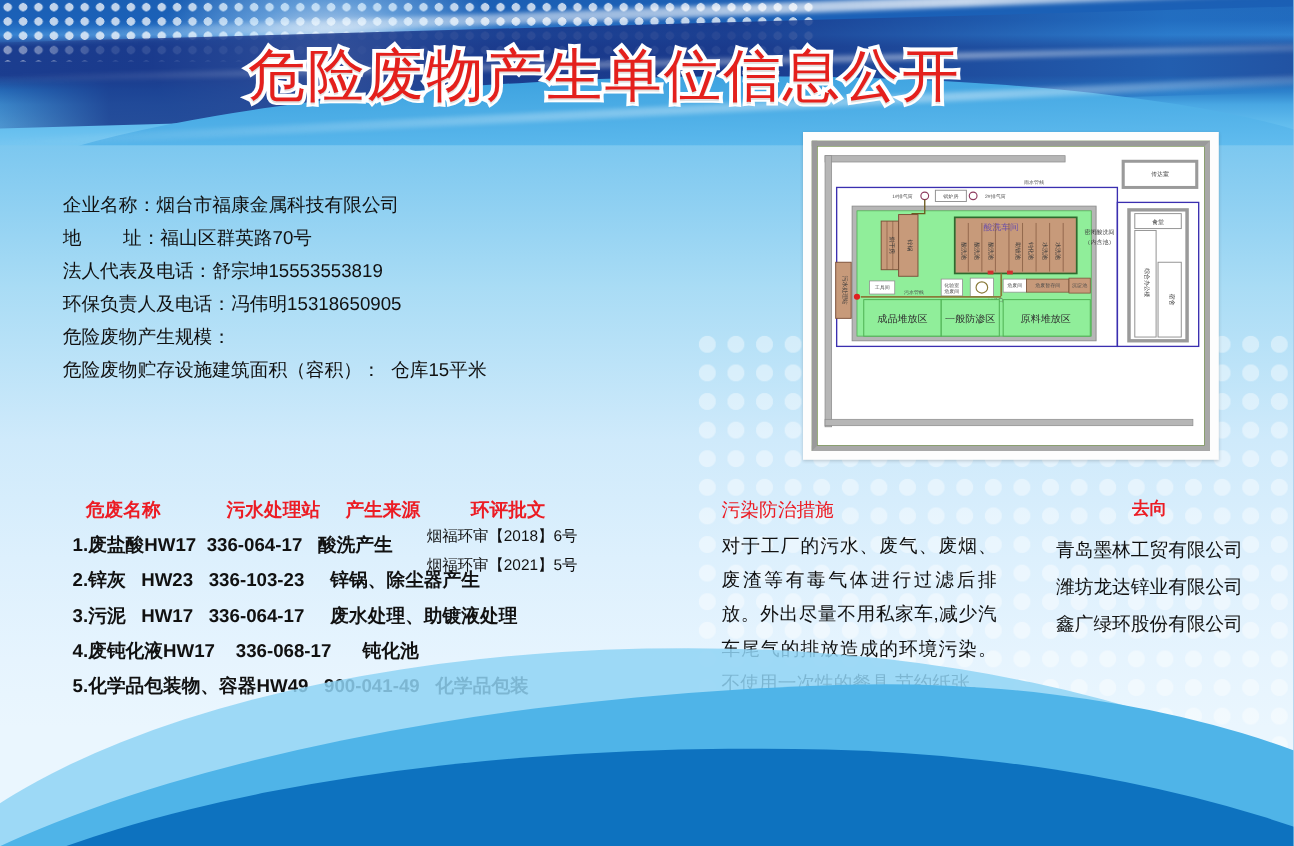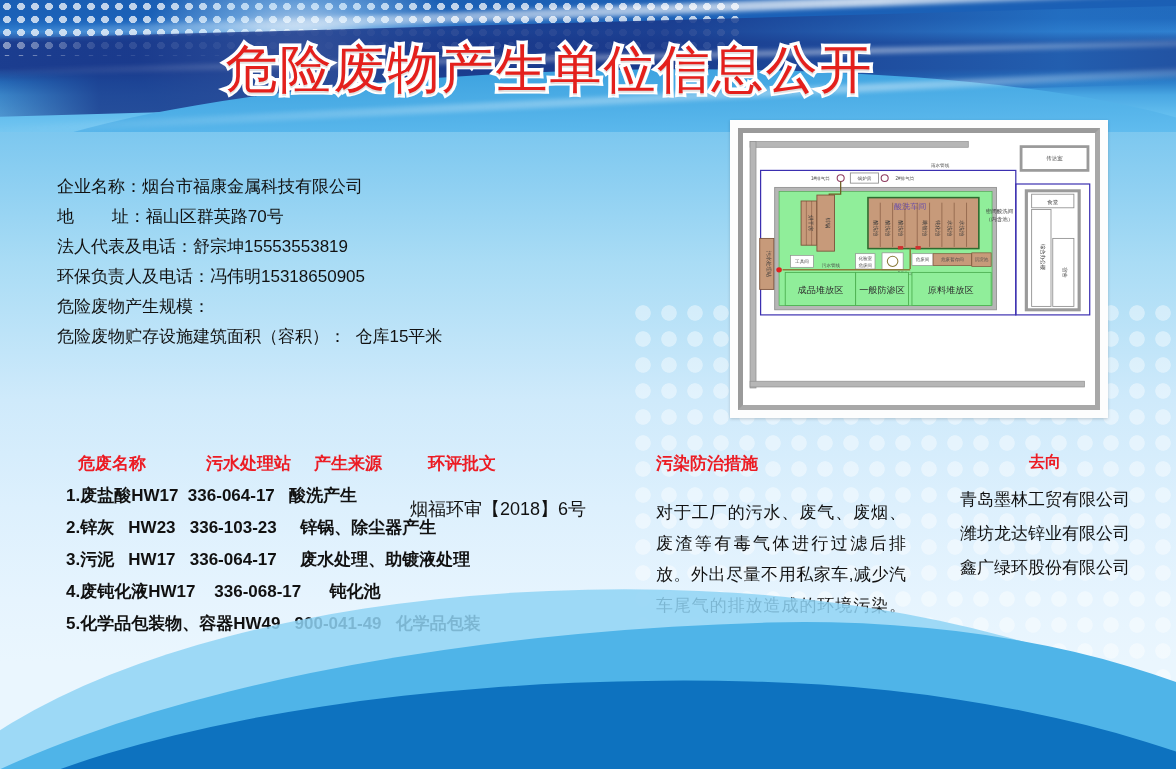--- a/index.html
+++ b/index.html
@@ -89,27 +89,27 @@
   .waste-head{position:relative;height:28px;}
   .wh{position:absolute;color:#ec1c24;font-weight:bold;font-size:17px;white-space:nowrap;}
   .wh.c0{left:12px;}
   .wh.c1{left:140px;}
   .wh.c2{left:248px;}
   .wh.c3{left:362px;}
   .waste-rows{position:relative;}
   .wrow{font-size:17px;color:#111;line-height:32px;white-space:pre;font-weight:700;}
 
   .approval{
-    position:absolute;left:410px;top:474px;width:230px;
-    font-size:18px;color:#111;line-height:26px;white-space:nowrap;font-weight:500;margin-top:22px;
+    position:absolute;left:388px;top:474px;width:230px;
+    font-size:14px;color:#111;line-height:26px;white-space:nowrap;font-weight:500;
   }
 
   
   .poll{position:absolute;left:656px;top:452px;width:250px;}
-  .poll-title{color:#ec1c24;font-weight:bold;font-size:17px;margin-bottom:22px;}
+  .poll-title{color:#ec1c24;font-weight:normal;font-size:17px;margin-bottom:6px;}
   .poll-body{font-size:17px;color:#111;line-height:31px;text-align:justify;font-weight:500;}
 
   
   .dest{position:absolute;left:930px;top:452px;width:230px;text-align:center;}
   .dest-title{color:#ec1c24;font-weight:bold;font-size:16px;margin-bottom:10px;}
   .dest-item{font-size:17px;color:#111;line-height:34px;white-space:nowrap;font-weight:500;}
 
   
   .photo-frame{
     position:absolute;left:730px;top:120px;width:378px;height:298px;
@@ -166,20 +166,21 @@
       <div class="wrow">1.废盐酸HW17  336-064-17   酸洗产生</div>
       <div class="wrow">2.锌灰   HW23   336-103-23     锌锅、除尘器产生</div>
       <div class="wrow">3.污泥   HW17   336-064-17     废水处理、助镀液处理</div>
       <div class="wrow">4.废钝化液HW17    336-068-17      钝化池</div>
       <div class="wrow">5.化学品包装物、容器HW49   900-041-49   化学品包装</div>
     </div>
   </div>
 
   <div class="approval">
     <div>烟福环审【2018】6号</div>
+    <div>烟福环审【2021】5号</div>
   </div>
 
   <div class="poll">
     <div class="poll-title">污染防治措施</div>
     <div class="poll-body">对于工厂的污水、废气、废烟、废渣等有毒气体进行过滤后排放。外出尽量不用私家车,减少汽车尾气的排放造成的环境污染。不使用一次性的餐具,节约纸张。</div>
   </div>
 
   <div class="dest">
     <div class="dest-title">去向</div>
     <div class="dest-item">青岛墨林工贸有限公司</div>

